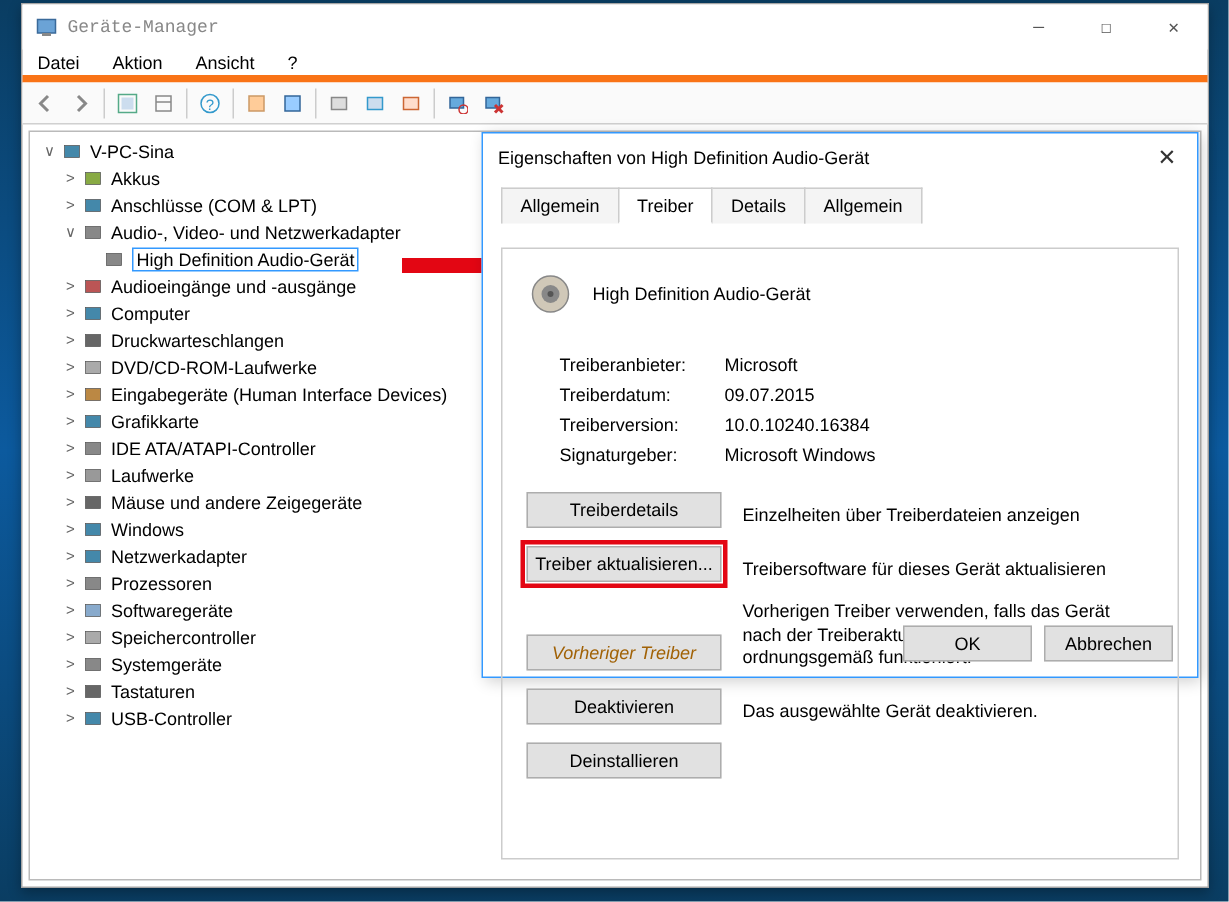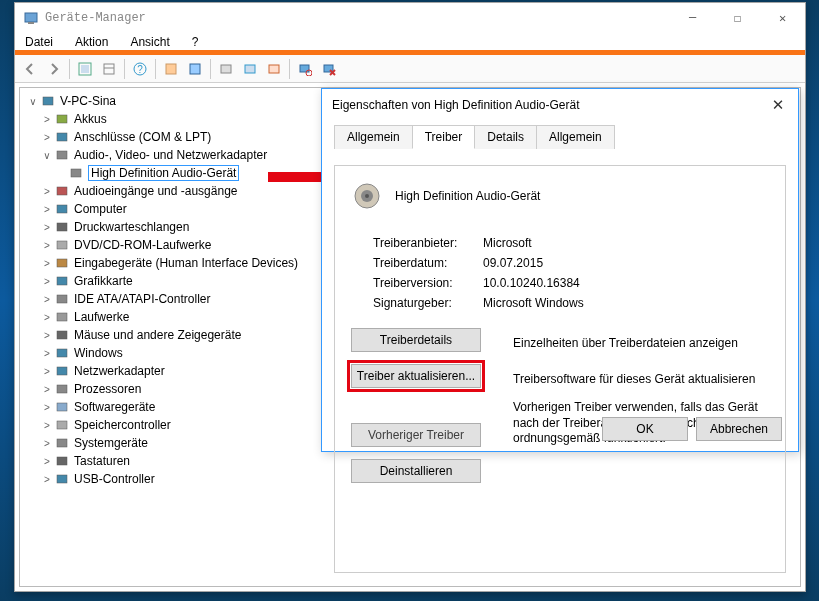--- a/index.html
+++ b/index.html
@@ -137,22 +137,22 @@
 .info-table .k { width: 110px; }
 .actions { margin-top: 18px; }
 .action-row { display: flex; align-items: flex-end; margin-bottom: 12px; }
 .action-row button {
   width: 130px; height: 24px;
   background: #e1e1e1;
   border: 1px solid #adadad;
   font-family: inherit; font-size: 12px;
   cursor: pointer;
 }
-.action-row button:disabled { color: #404040; }
-.action-row .desc { flex: 1; margin-left: 32px; font-size: 12px; line-height: 1.3; }
+.action-row button:disabled { color: #a16207; font-style: italic; }
+.action-row .desc { flex: 1; margin-left: 14px; font-size: 12px; line-height: 1.3; }
 .action-row.highlighted button { outline: 3px solid #e30613; outline-offset: 1px; }
 .dialog-footer {
   position: absolute;
   right: 16px; bottom: 10px;
   display: flex; gap: 8px;
 }
 .dialog-footer button {
   width: 86px; height: 24px;
   background: #e1e1e1;
   border: 1px solid #adadad;
@@ -531,20 +531,24 @@
       </div>
       <div class="action-row highlighted">
         <button>Treiber aktualisieren...</button>
         <span class="desc">Treibersoftware für dieses Gerät aktualisieren</span>
       </div>
       <div class="action-row">
         <button disabled="">Vorheriger Treiber</button>
         <span class="desc">Vorherigen Treiber verwenden, falls das Gerät nach der Treiberaktualisierung nicht ordnungsgemäß funktioniert.</span>
       </div>
       <div class="action-row">
+        <button>Deaktivieren</button>
+        <span class="desc">Das ausgewählte Gerät deaktivieren.</span>
+      </div>
+      <div class="action-row">
         <button>Deinstallieren</button>
       </div>
     </div>
   </div>
   <div class="dialog-footer">
     <button>OK</button>
     <button>Abbrechen</button>
   </div>
 </div>
 

